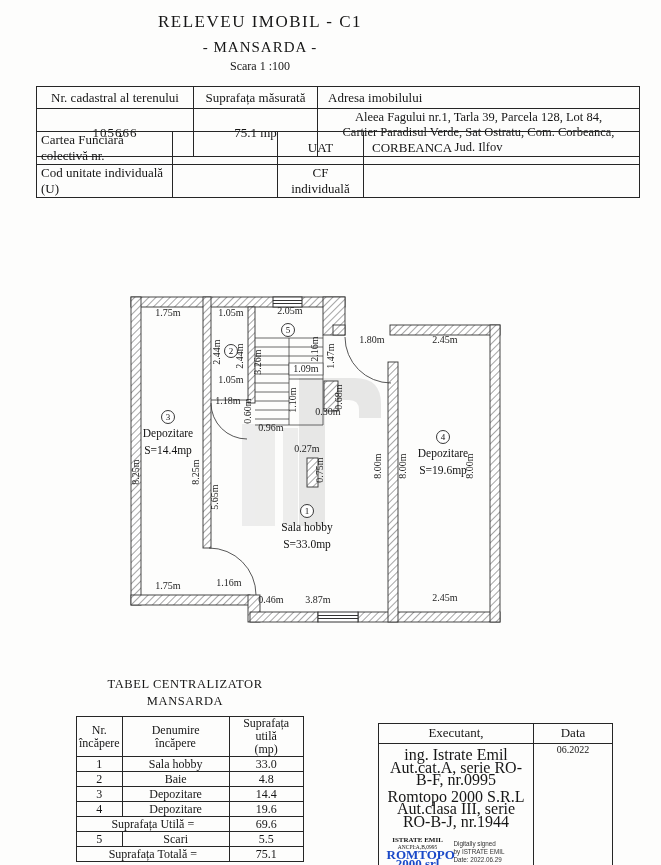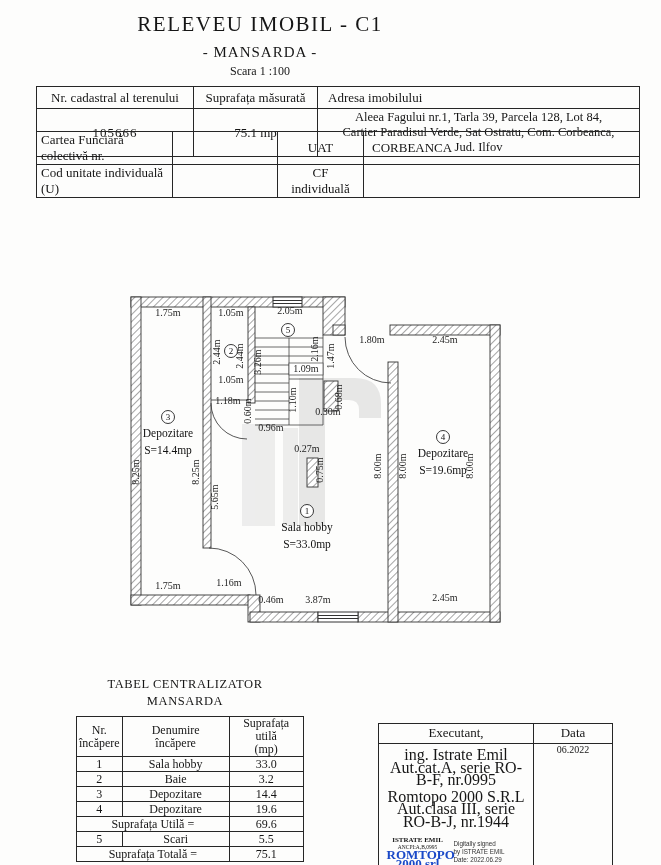--- a/index.html
+++ b/index.html
@@ -2,21 +2,21 @@
 <html><head>
 <meta charset="utf-8">
 <style>
   html,body{margin:0;padding:0;background:#ffffff;}
   #page{position:relative;width:661px;height:865px;background:#fdfdfc;overflow:hidden;
         font-family:"Liberation Serif", serif;color:#161616;}
   .abs{position:absolute;}
 
   
   #title-block{left:90px;top:12px;width:340px;text-align:center;}
-  #title-main{font-size:21px;letter-spacing:1.5px;font-weight:500;}
+  #title-main{font-size:17px;letter-spacing:1.5px;font-weight:500;}
   #title-sub{font-size:15px;margin-top:7px;letter-spacing:1px;}
   #title-scale{font-size:12px;margin-top:3px;}
 
   
   table.doc{border-collapse:collapse;table-layout:fixed;}
   table.doc td{border:1.6px solid #262626;font-size:13px;padding:0 4px;overflow:hidden;}
   #info-a{left:36px;top:86px;}
   #info-b{left:36px;top:131px;}
   .c{text-align:center;}
   .addr{font-size:12.5px;line-height:15px;text-align:center;}
@@ -255,21 +255,21 @@
           </td>
         </tr>
         <tr>
           <td class=" c">1</td>
           <td class=" c">Sala hobby</td>
           <td class=" c">33.0</td>
         </tr>
         <tr>
           <td class=" c">2</td>
           <td class=" c">Baie</td>
-          <td class=" c">3.2</td>
+          <td class=" c">4.8</td>
         </tr>
         <tr>
           <td class=" c">3</td>
           <td class=" c">Depozitare</td>
           <td class=" c">14.4</td>
         </tr>
         <tr>
           <td class=" c">4</td>
           <td class=" c">Depozitare</td>
           <td class=" c">19.6</td>

